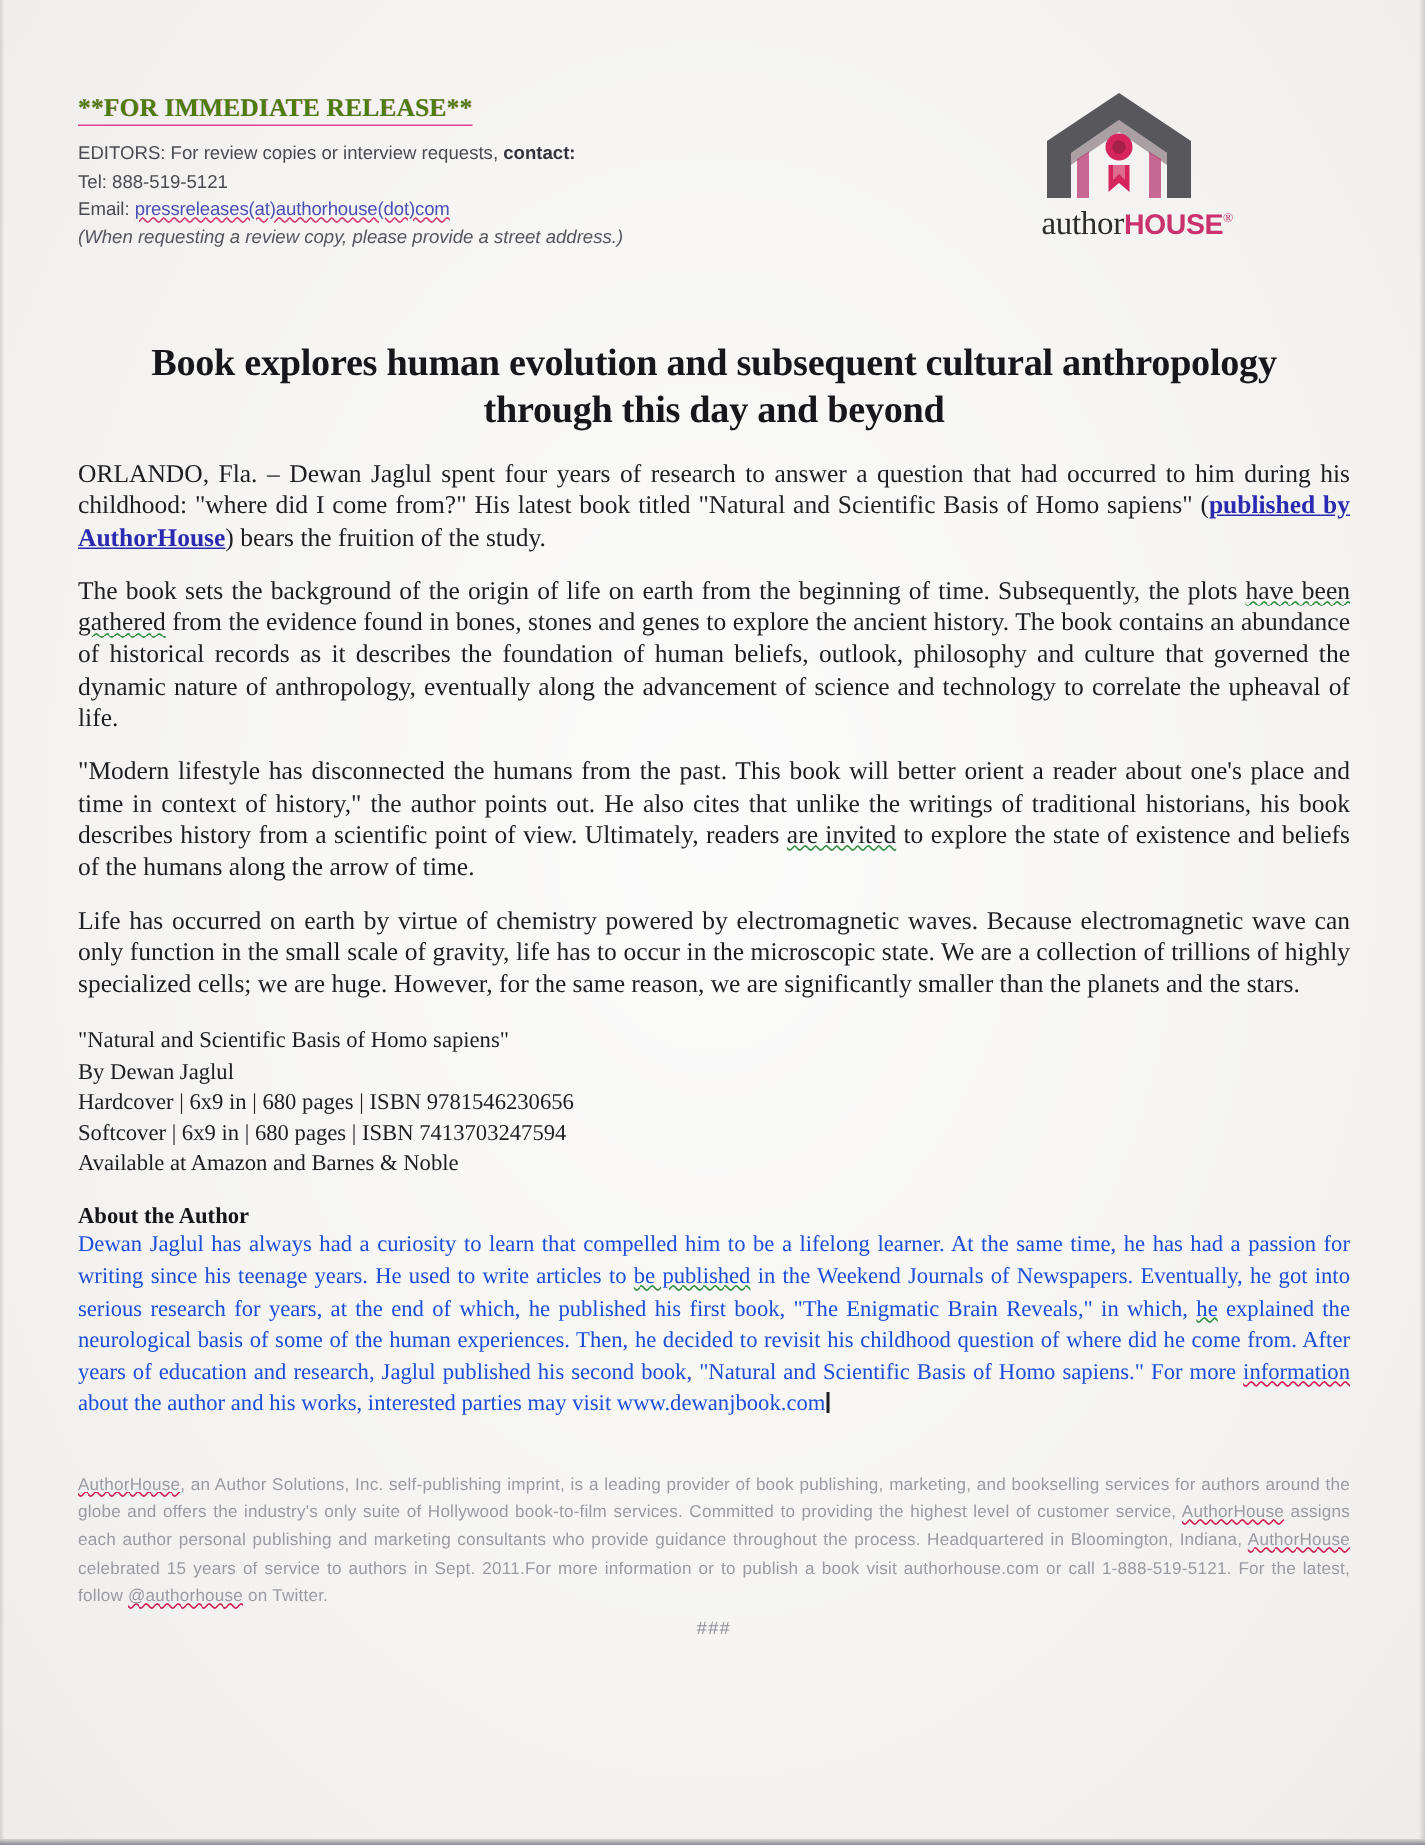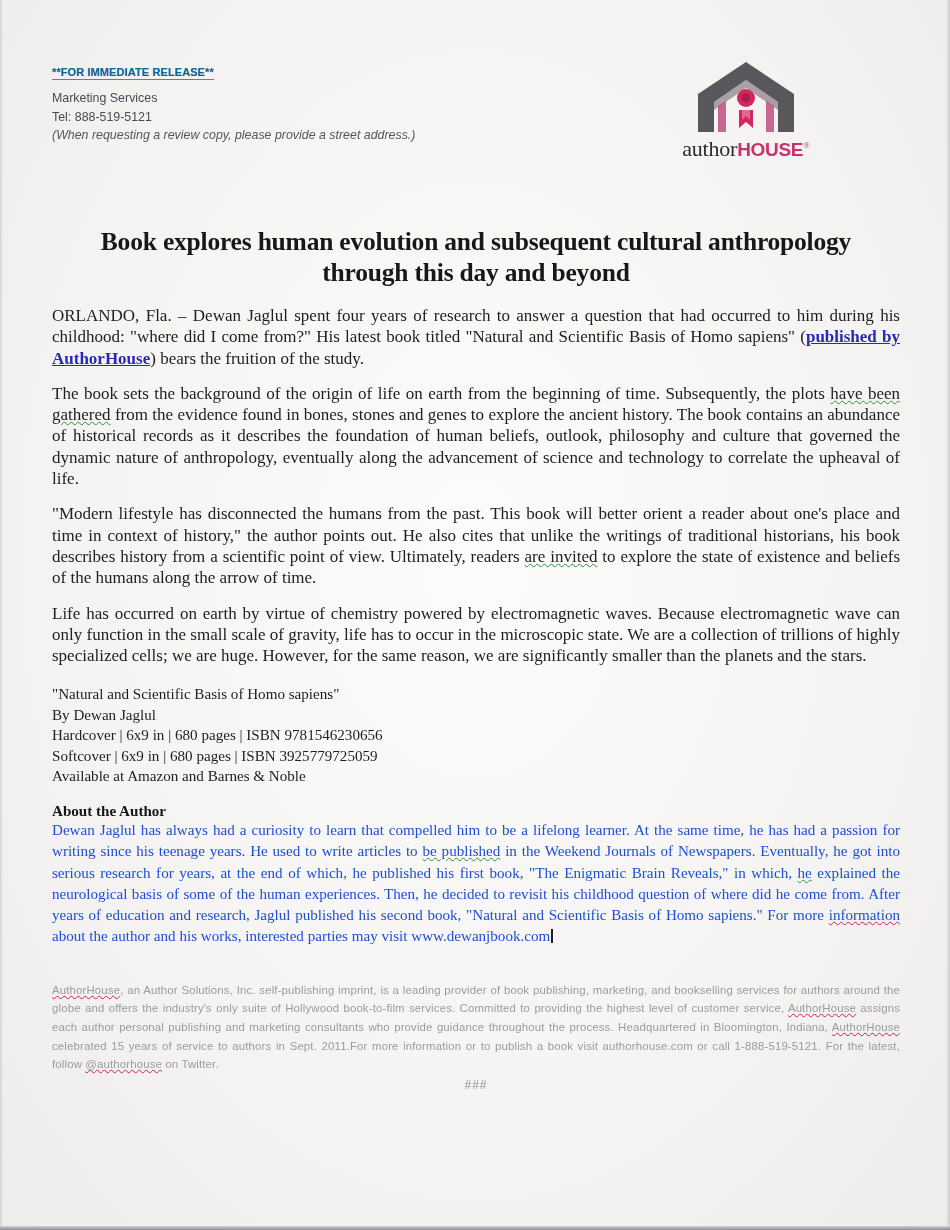--- a/index.html
+++ b/index.html
@@ -62,25 +62,25 @@
     width: 848px;
     z-index: 3;
   }
 
   
   .masthead {
     position: relative;
     min-height: 140px;
   }
   .release-flag {
-    font-family: Liberation Sans, sans-serif;
-    font-size: 11px;
+    font-family: Liberation Serif, serif;
+    font-size: 17px;
     font-weight: bold;
     letter-spacing: 0.1px;
-    color: #0369a1;
+    color: #4d7c0f;
     display: inline-block;
     padding-bottom: 1px;
     border-bottom: 1.6px solid #e0408c;
     text-shadow: 0.4px 0 0 rgba(224,64,140,0.45), -0.4px 0 0 rgba(60,170,120,0.2);
     margin-bottom: 9px;
   }
   .editors-block {
     font-family: "Liberation Sans", sans-serif;
     font-size: 12.4px;
     line-height: 18.5px;
@@ -101,21 +101,21 @@
     font-style: italic;
     color: #55555f;
   }
 
   
   .logo {
     position: absolute;
     right: 78px;
     top: -4px;
     width: 152px;
-    text-align: center;
+    text-align: right;
   }
   .logo-mark { display: block; margin: 0 auto; }
   .logo-word {
     font-family: "Liberation Serif", serif;
     font-size: 22px;
     letter-spacing: -0.2px;
     line-height: 1;
     margin-top: 2px;
     white-space: nowrap;
   }
@@ -256,22 +256,23 @@
   <div class="page-edge-right"></div>
   <div class="page-edge-bottom"></div>
 
   <div class="content">
 
     <div class="masthead">
 
       <div class="release-flag">**FOR IMMEDIATE RELEASE**</div>
 
       <div class="editors-block">
-        <div class="ln">Marketing Services</div>
+        <div class="ln"><span>EDITORS: For review copies or interview requests, </span><span class="bold-tail">contact:</span></div>
         <div class="ln"><span>Tel:</span> <span>888-519-5121</span></div>
+        <div class="ln"><span>Email:</span> <span class="email-link">pressreleases(at)authorhouse(dot)com</span></div>
         <div class="ln note-italic">(When requesting a review copy, please provide a street address.)</div>
       </div>
 
       
       <div class="logo">
         <svg class="logo-mark" width="108" height="78" viewBox="0 0 108 78">
 
           <path d="M6 74 L6 36 L54 4 L102 36 L102 74 L86 74 L86 44 L54 22 L22 44 L22 74 Z" fill="#4a4a4f" opacity="0.92"></path>
 
           <path d="M22 44 L54 22 L86 44 L86 52 L54 30 L22 52 Z" fill="#6d5a62" opacity="0.55"></path>
@@ -302,21 +303,21 @@
 
       <p><span>"Modern lifestyle has disconnected the humans from the past. This book will better orient a reader about one's place and time in context of history," the author points out. He also cites that unlike the writings of traditional historians, his book describes history from a scientific point of view. Ultimately, readers </span><span class="spell-grm">are invited</span><span> to explore the state of existence and beliefs of the humans along the arrow of time.</span></p>
 
       <p class="excerpt">Life has occurred on earth by virtue of chemistry powered by electromagnetic waves. Because electromagnetic wave can only function in the small scale of gravity, life has to occur in the microscopic state. We are a collection of trillions of highly specialized cells; we are huge. However, for the same reason, we are significantly smaller than the planets and the stars.</p>
     </div>
 
     <div class="book-meta">
       <div>"Natural and Scientific Basis of Homo sapiens"</div>
       <div>By Dewan Jaglul</div>
       <div>Hardcover | 6x9 in | 680 pages | ISBN 9781546230656</div>
-      <div>Softcover | 6x9 in | 680 pages | ISBN 3925779725059</div>
+      <div>Softcover | 6x9 in | 680 pages | ISBN 7413703247594</div>
       <div>Available at Amazon and Barnes &amp; Noble</div>
     </div>
 
     <div class="about-head">About the Author</div>
     <div class="about-body"><span>Dewan Jaglul has always had a curiosity to learn that compelled him to be a lifelong learner. At the same time, he has had a passion for writing since his teenage years. He used to write articles to </span><span class="spell-grm">be published</span><span> in the Weekend Journals of Newspapers. Eventually, he got into serious research for years, at the end of which, he published his first book, "The Enigmatic Brain Reveals," in which, </span><span class="spell-grm">he</span><span> explained the neurological basis of some of the human experiences. Then, he decided to revisit his childhood question of where did he come from. After years of education and research, Jaglul published his second book, "Natural and Scientific Basis of Homo sapiens." For more </span><span class="spell-err">information</span><span> about the author and his works, interested parties may visit www.dewanjbook.com</span><span class="caret"></span></div>
 
     <div class="boiler"><span class="brand">AuthorHouse</span><span>, an Author Solutions, Inc. self-publishing imprint, is a leading provider of book publishing, marketing, and bookselling services for authors around the globe and offers the industry's only suite of Hollywood book-to-film services. Committed to providing the highest level of customer service, </span><span class="brand">AuthorHouse</span><span> assigns each author personal publishing and marketing consultants who provide guidance throughout the process. Headquartered in Bloomington, Indiana, </span><span class="brand">AuthorHouse</span><span> celebrated 15 years of service to authors in Sept. 2011.For more information or to publish a book visit authorhouse.com or call 1-888-519-5121. For the latest, follow </span><span class="brand">@authorhouse</span><span> on Twitter.</span></div>
 
     <div class="endmark">###</div>
 

